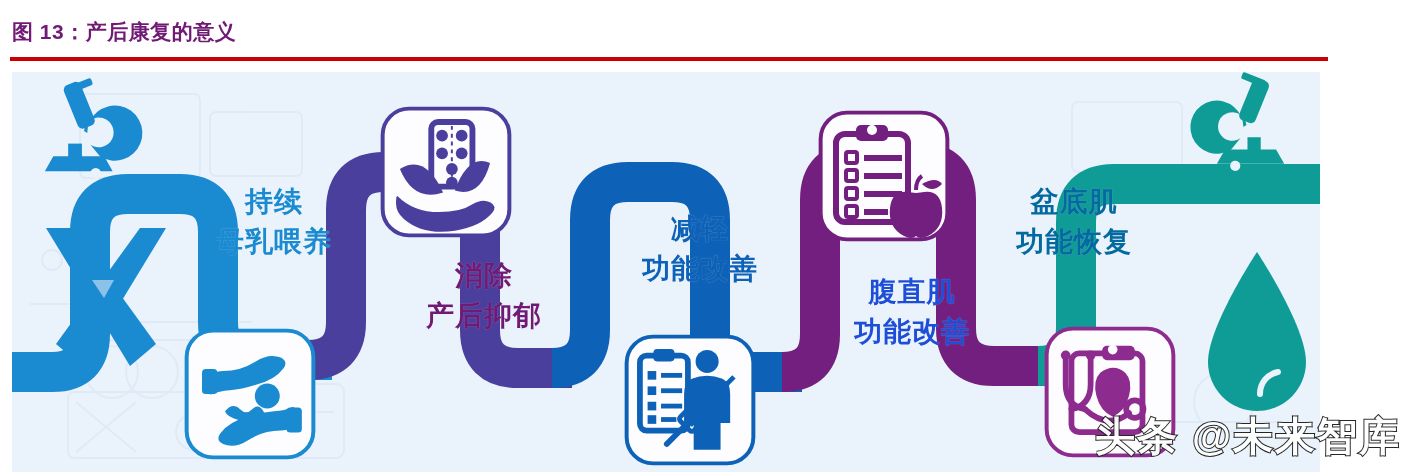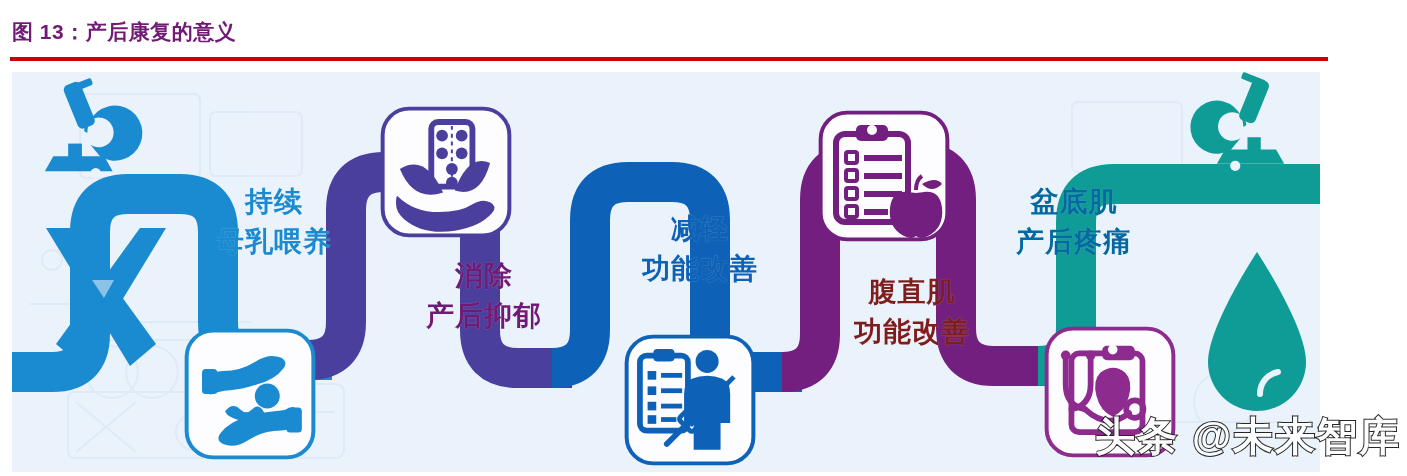--- a/index.html
+++ b/index.html
@@ -305,27 +305,27 @@
     <div class="lbl" style="left:392px; top:184px; width:160px; color:#701a75;">
       <span class="l1">消除</span>
       <span class="l2">产后抑郁</span>
     </div>
 
     <div class="lbl" style="left:608px; top:110px; width:160px; color:#0d62b8;margin-top:27px;">
       <span class="l1">减轻</span>
       <span class="l2">功能改善</span>
     </div>
 
-    <div class="lbl" style="left:820px; top:200px; width:160px; color:#7f1d1d;">
+    <div class="lbl" style="left:820px; top:200px; width:160px; color:#1d4ed8;">
       <span class="l1">腹直肌</span>
       <span class="l2">功能改善</span>
     </div>
 
     <div class="lbl" style="left:982px; top:110px; width:160px; color:#0369a1;">
       <span class="l1">盆底肌</span>
-      <span class="l2">产后疼痛</span>
+      <span class="l2">功能恢复</span>
     </div>
 
   </div>
 
   <div class="watermark">头条 @未来智库</div>
 
 </div>
 
 </body></html>

